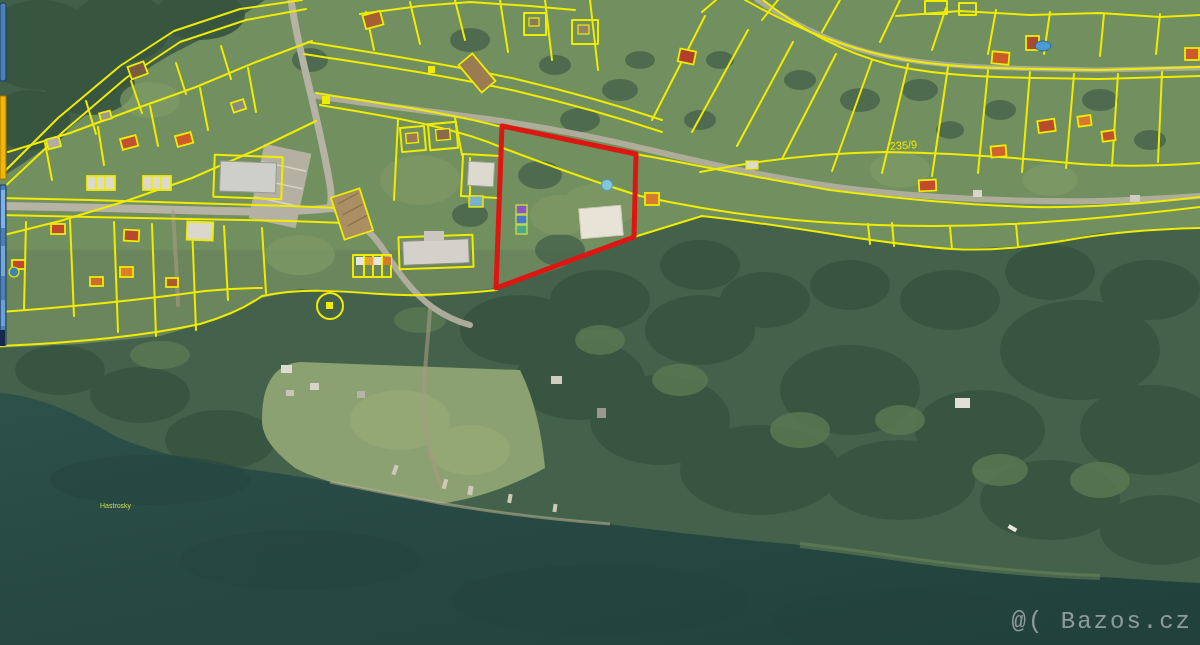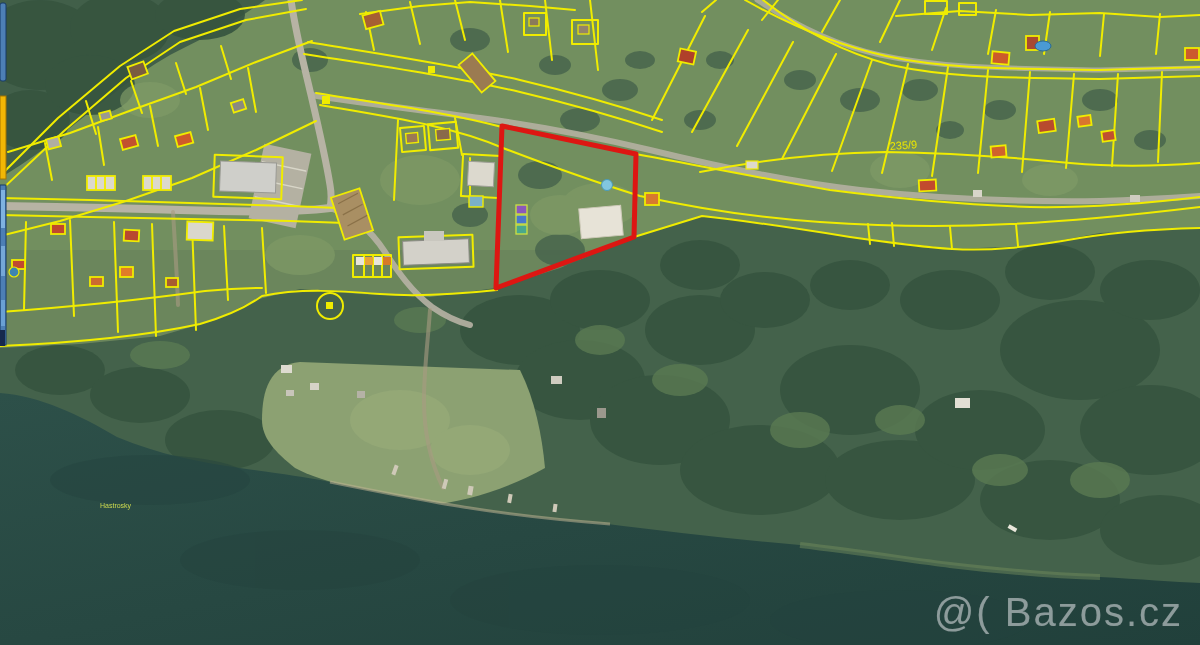--- a/index.html
+++ b/index.html
@@ -1,21 +1,21 @@
 <!DOCTYPE html>
 <html><head>
 <meta charset="utf-8">
 <style>
   html,body{margin:0;padding:0;background:#222;}
   .stage{position:relative;width:1200px;height:645px;overflow:hidden;
          font-family:"Liberation Sans", sans-serif;background:#66815a;}
   .stage svg{position:absolute;left:0;top:0;display:block;}
-  .watermark{position:absolute;right:17px;bottom:10px;
-             font-family:Liberation Sans, sans-serif;
-             font-size:40px;font-weight:400;letter-spacing:2px;
+  .watermark{position:absolute;right:8px;bottom:10px;
+             font-family:Liberation Mono, monospace;
+             font-size:24px;font-weight:400;letter-spacing:2px;
              color:rgba(206,214,215,0.55);
              text-shadow:0 0 1px rgba(120,130,130,0.35);
              pointer-events:none;}
 </style>
 </head>
 <body>
 
 <div class="stage">
 <svg width="1200" height="645" viewBox="0 0 1200 645">
   <defs>

